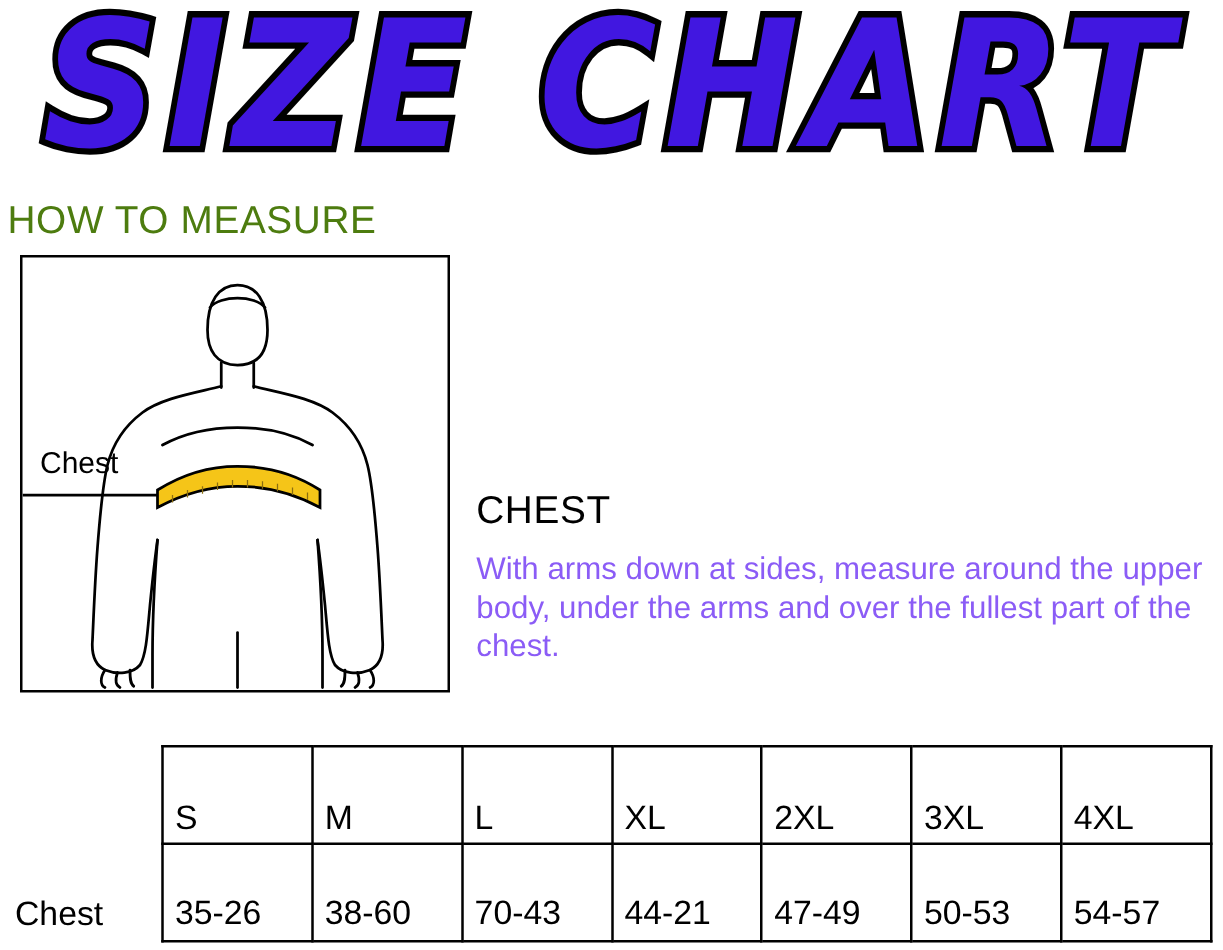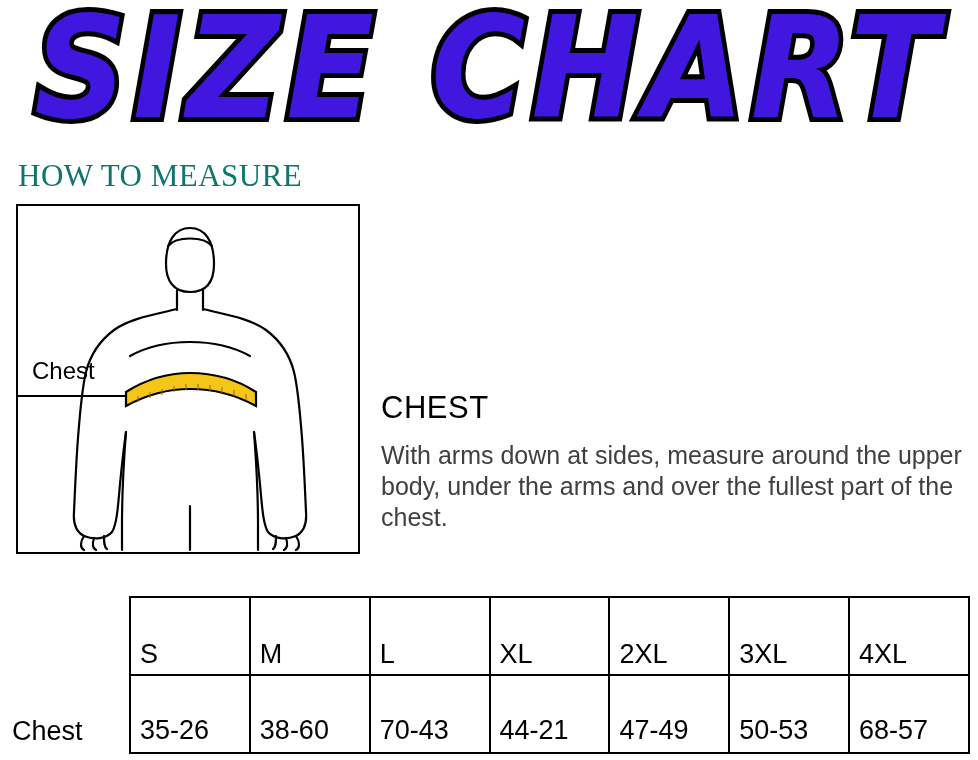--- a/index.html
+++ b/index.html
@@ -36,26 +36,26 @@
     -webkit-text-stroke: 9px #000000;
     paint-order: stroke fill;
     white-space: nowrap;
     transform: scaleY(1.12) scaleX(1.02);
     transform-origin: 50% 50%;
   }
 
   
   .how-to {
     position: absolute;
-    left: 18px;
+    left: 6px;
     top: 158px;
     font-size: 31px;
     letter-spacing: 0.5px;
-    color: #0f766e;
-    font-family: Liberation Serif, serif;
+    color: #4d7c0f;
+    font-family: Liberation Sans, sans-serif;
   }
 
   
   .figure-box {
     position: absolute;
     left: 16px;
     top: 204px;
     width: 344px;
     height: 350px;
     border: 2px solid #000000;
@@ -82,21 +82,21 @@
   }
   .desc-title {
     font-size: 31px;
     color: #000000;
     letter-spacing: 0.5px;
     margin-bottom: 14px;
   }
   .desc-body {
     font-size: 25px;
     line-height: 31px;
-    color: #404040;
+    color: #8b5cf6;
   }
 
   
   .table-wrap {
     position: absolute;
     left: 8px;
     top: 596px;
     width: 962px;
   }
   table.size-table {
@@ -214,17 +214,17 @@
       <td>4XL</td>
     </tr>
     <tr class="data-row">
       <td class="row-head">Chest</td>
       <td>35-26</td>
       <td>38-60</td>
       <td>70-43</td>
       <td>44-21</td>
       <td>47-49</td>
       <td>50-53</td>
-      <td>68-57</td>
+      <td>54-57</td>
     </tr>
   </tbody>
     </table>
 </div>
 
 </body></html>

